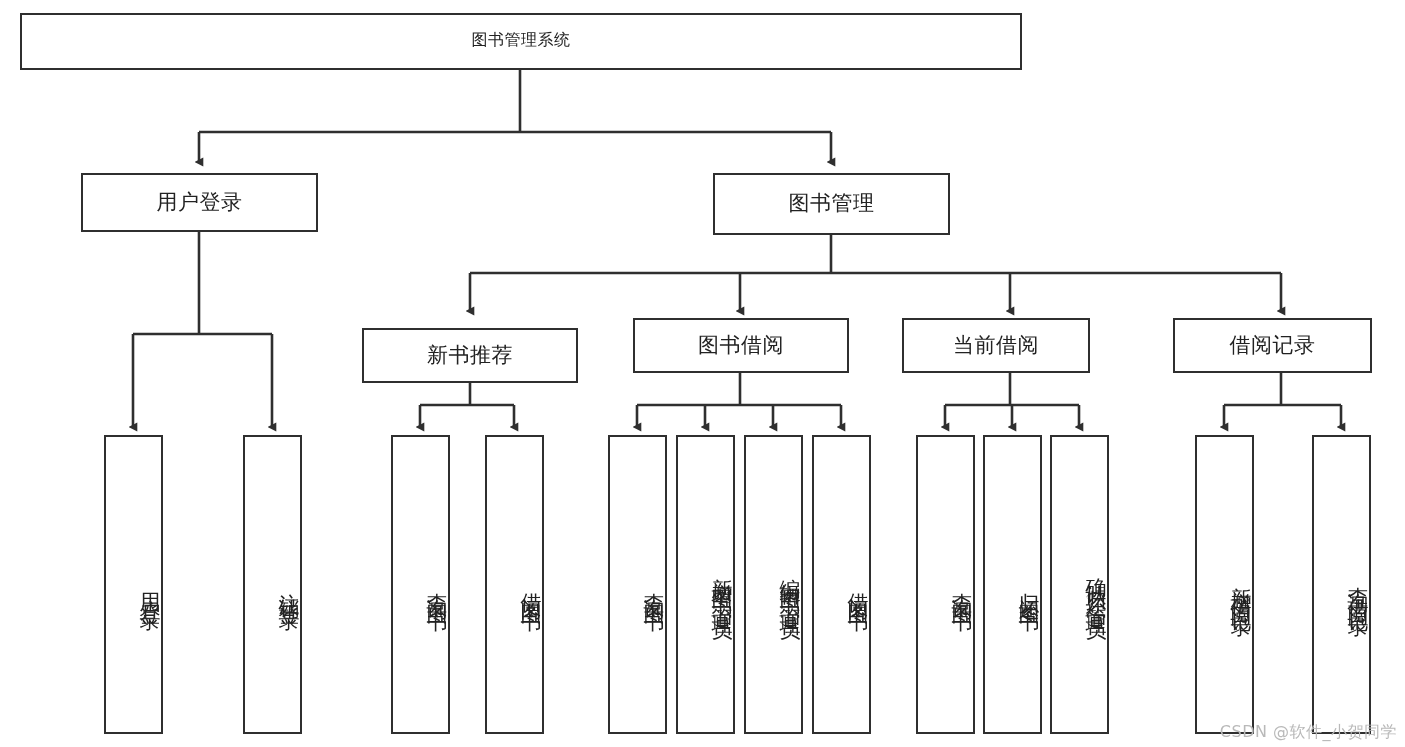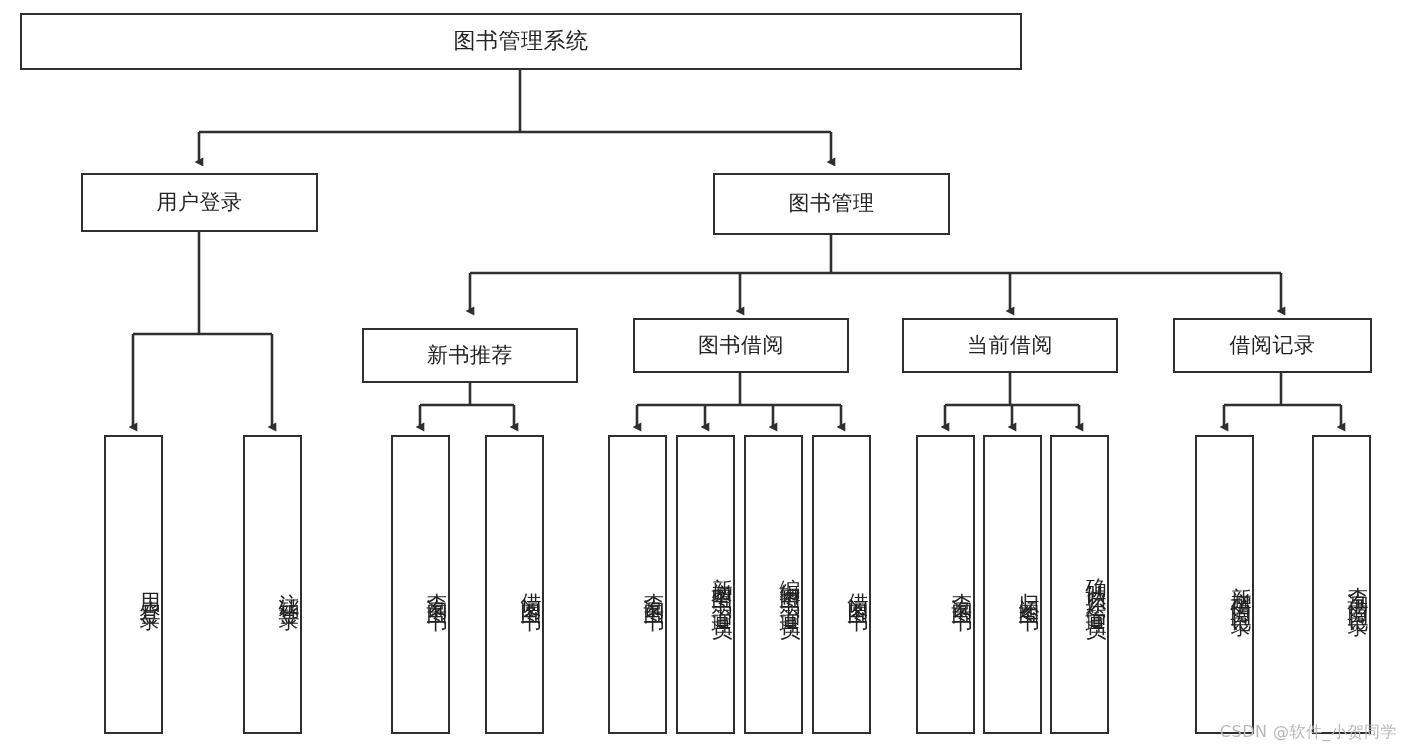--- a/index.html
+++ b/index.html
@@ -35,21 +35,22 @@
     align-items: center;
     justify-content: center;
     color: #222222;
   }
   .node.horiz {
     font-size: 21px;
     letter-spacing: 0.5px;
     line-height: 1.1;
   }
   .node.root {
-    font-size: 22px;
+    font-size: 16px;
+    font-family: Liberation Mono, monospace;
   }
   .node.vert {
     writing-mode: vertical-rl;
     text-orientation: upright;
     font-size: 21px;
     letter-spacing: 6px;
     line-height: 1.05;
     padding-top: 6px;
     align-items: flex-start;
     justify-content: center;
@@ -149,21 +150,21 @@
   <div class="node horiz" style="left:713px; top:173px; width:237px; height:62px;">
     <span class="label">图书管理</span>
   </div>
 
   <div class="node horiz" style="left:362px; top:328px; width:216px; height:55px;">
     <span class="label">新书推荐</span>
   </div>
   <div class="node horiz" style="left:633px; top:318px; width:216px; height:55px;">
     <span class="label">图书借阅</span>
   </div>
-  <div class="node horiz" style="left:902px; top:318px; width:216px; height:55px;">
+  <div class="node horiz" style="left:902px; top:318px; width:188px; height:55px;">
     <span class="label">当前借阅</span>
   </div>
   <div class="node horiz" style="left:1173px; top:318px; width:199px; height:55px;">
     <span class="label">借阅记录</span>
   </div>
 
   <div class="node vert" style="left:104px; top:435px; width:59px; height:299px;">
     <span class="label">用户登录</span>
   </div>
   <div class="node vert" style="left:243px; top:435px; width:59px; height:299px;">

